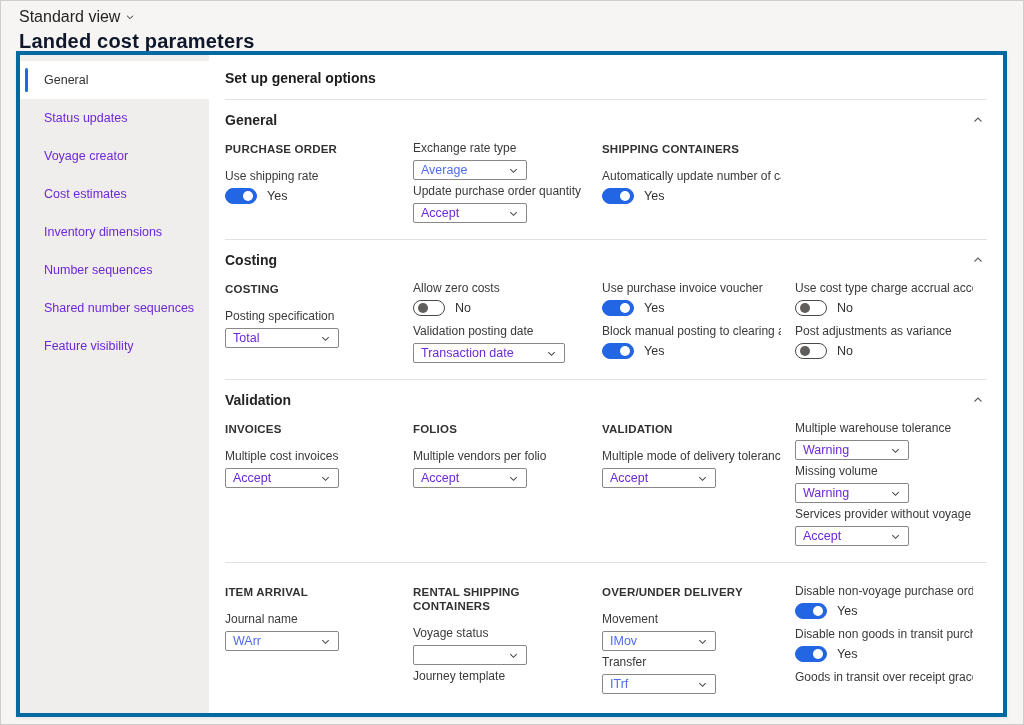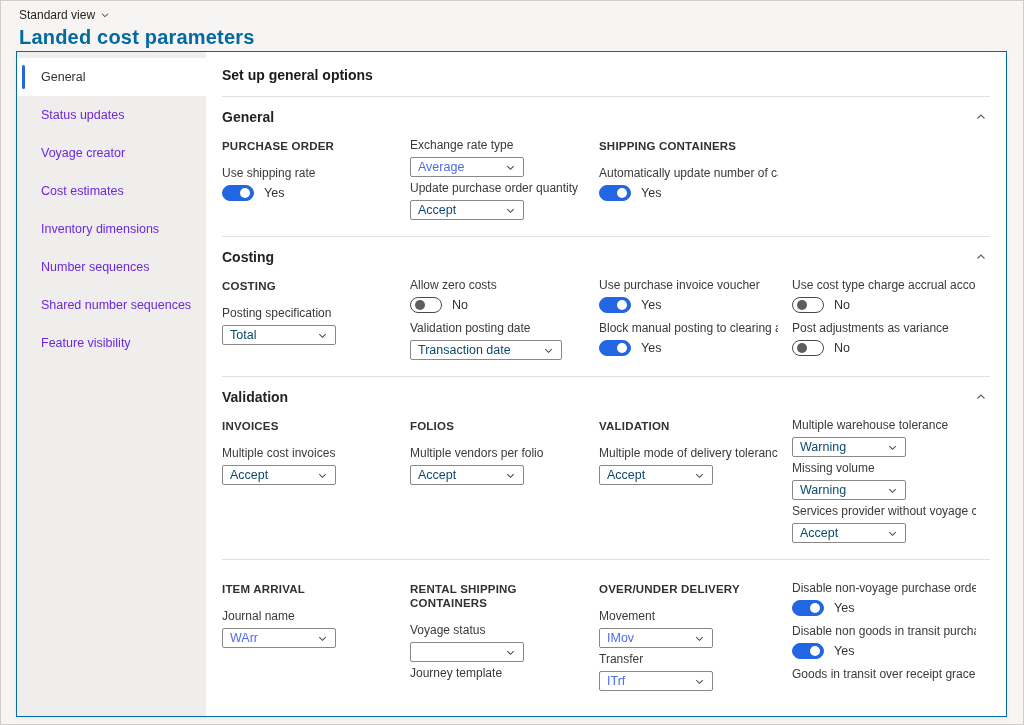--- a/index.html
+++ b/index.html
@@ -2,26 +2,26 @@
 <html><head>
 <meta charset="utf-8">
 <style>
   html,body{margin:0;padding:0;}
   body{width:1024px;height:725px;position:relative;font-family:"Liberation Sans",sans-serif;
        -webkit-font-smoothing:antialiased;}
   .viewport{position:absolute;inset:0;background:#f6f5f4;border:1px solid #cfcdcb;box-sizing:border-box;overflow:hidden;}
 
   
   .page-header{position:absolute;left:18px;top:7px;}
-  .view-selector{display:flex;align-items:center;gap:5px;font-size:12px;color:#252423;cursor:pointer;}
-  .page-title{margin-top:4px;font-size:20px;font-weight:700;color:#0369a1;letter-spacing:.2px;}
+  .view-selector{display:flex;align-items:center;gap:5px;font-size:16px;color:#252423;cursor:pointer;}
+  .page-title{margin-top:4px;font-size:20px;font-weight:700;color:#0f172a;letter-spacing:.2px;}
 
   
   .card{position:absolute;left:15px;top:50px;right:16px;bottom:7px;background:#fff;
-        border:1px solid #0369a1;box-shadow:0 1.6px 3.6px rgba(0,0,0,.07);display:flex;overflow:hidden;}
+        border:4px solid #0369a1;box-shadow:0 1.6px 3.6px rgba(0,0,0,.07);display:flex;overflow:hidden;}
 
   
   .sidebar{width:189px;flex:none;background:#efeeec;padding-top:6px;box-sizing:border-box;}
   .nav-item{height:38px;display:flex;align-items:center;padding-left:24px;font-size:12.5px;color:#6d28d9;
             position:relative;cursor:pointer;}
   .nav-item.selected{background:#fff;color:#323130;}
   .nav-item.selected::before{content:"";position:absolute;left:5px;top:7px;bottom:7px;width:3px;border-radius:2px;background:#2266e3;}
 
   
   .main{flex:1;min-width:0;padding:0 16px;overflow:hidden;background:#fff;}
@@ -34,21 +34,21 @@
   .grid{display:grid;grid-template-columns:188px 189px 193px 1fr;margin-top:11px;align-items:start;}
   .col{min-width:0;padding-right:14px;}
 
   .group-heading{font-size:11.5px;font-weight:700;color:#323130;letter-spacing:.2px;margin:1px 0 13px;line-height:14px;}
   .field{margin-bottom:4px;}
   .field-label{font-size:12px;color:#3b3a39;margin-bottom:5px;line-height:14px;white-space:nowrap;overflow:hidden;}
 
   .combo{width:114px;height:20px;box-sizing:border-box;border:1px solid #8a8886;border-radius:2px;background:#fff;
          display:flex;align-items:center;justify-content:space-between;padding:0 7px;cursor:pointer;}
   .combo.wide{width:152px;text-align:center;}
-  .combo .val{font-size:12.5px;color:#0c4a6e;white-space:nowrap;}
+  .combo .val{font-size:12.5px;color:#6d28d9;white-space:nowrap;}
   .combo .val.link{color:#4f6bed;}
   .combo svg{flex:none;}
 
   .toggle-row{display:flex;align-items:center;gap:10px;height:16px;margin:3px 0 8px;}
   .toggle{width:32px;height:16px;border-radius:9px;border:1px solid #4c4a48;background:#fff;box-sizing:border-box;
           position:relative;cursor:pointer;flex:none;}
   .toggle::after{content:"";position:absolute;width:10px;height:10px;border-radius:50%;background:#605e5c;top:2px;left:4px;}
   .toggle.on{background:#2266e3;border-color:#2266e3;}
   .toggle.on::after{background:#fff;left:auto;right:3px;}
   .toggle-value{font-size:12.5px;color:#323130;}

